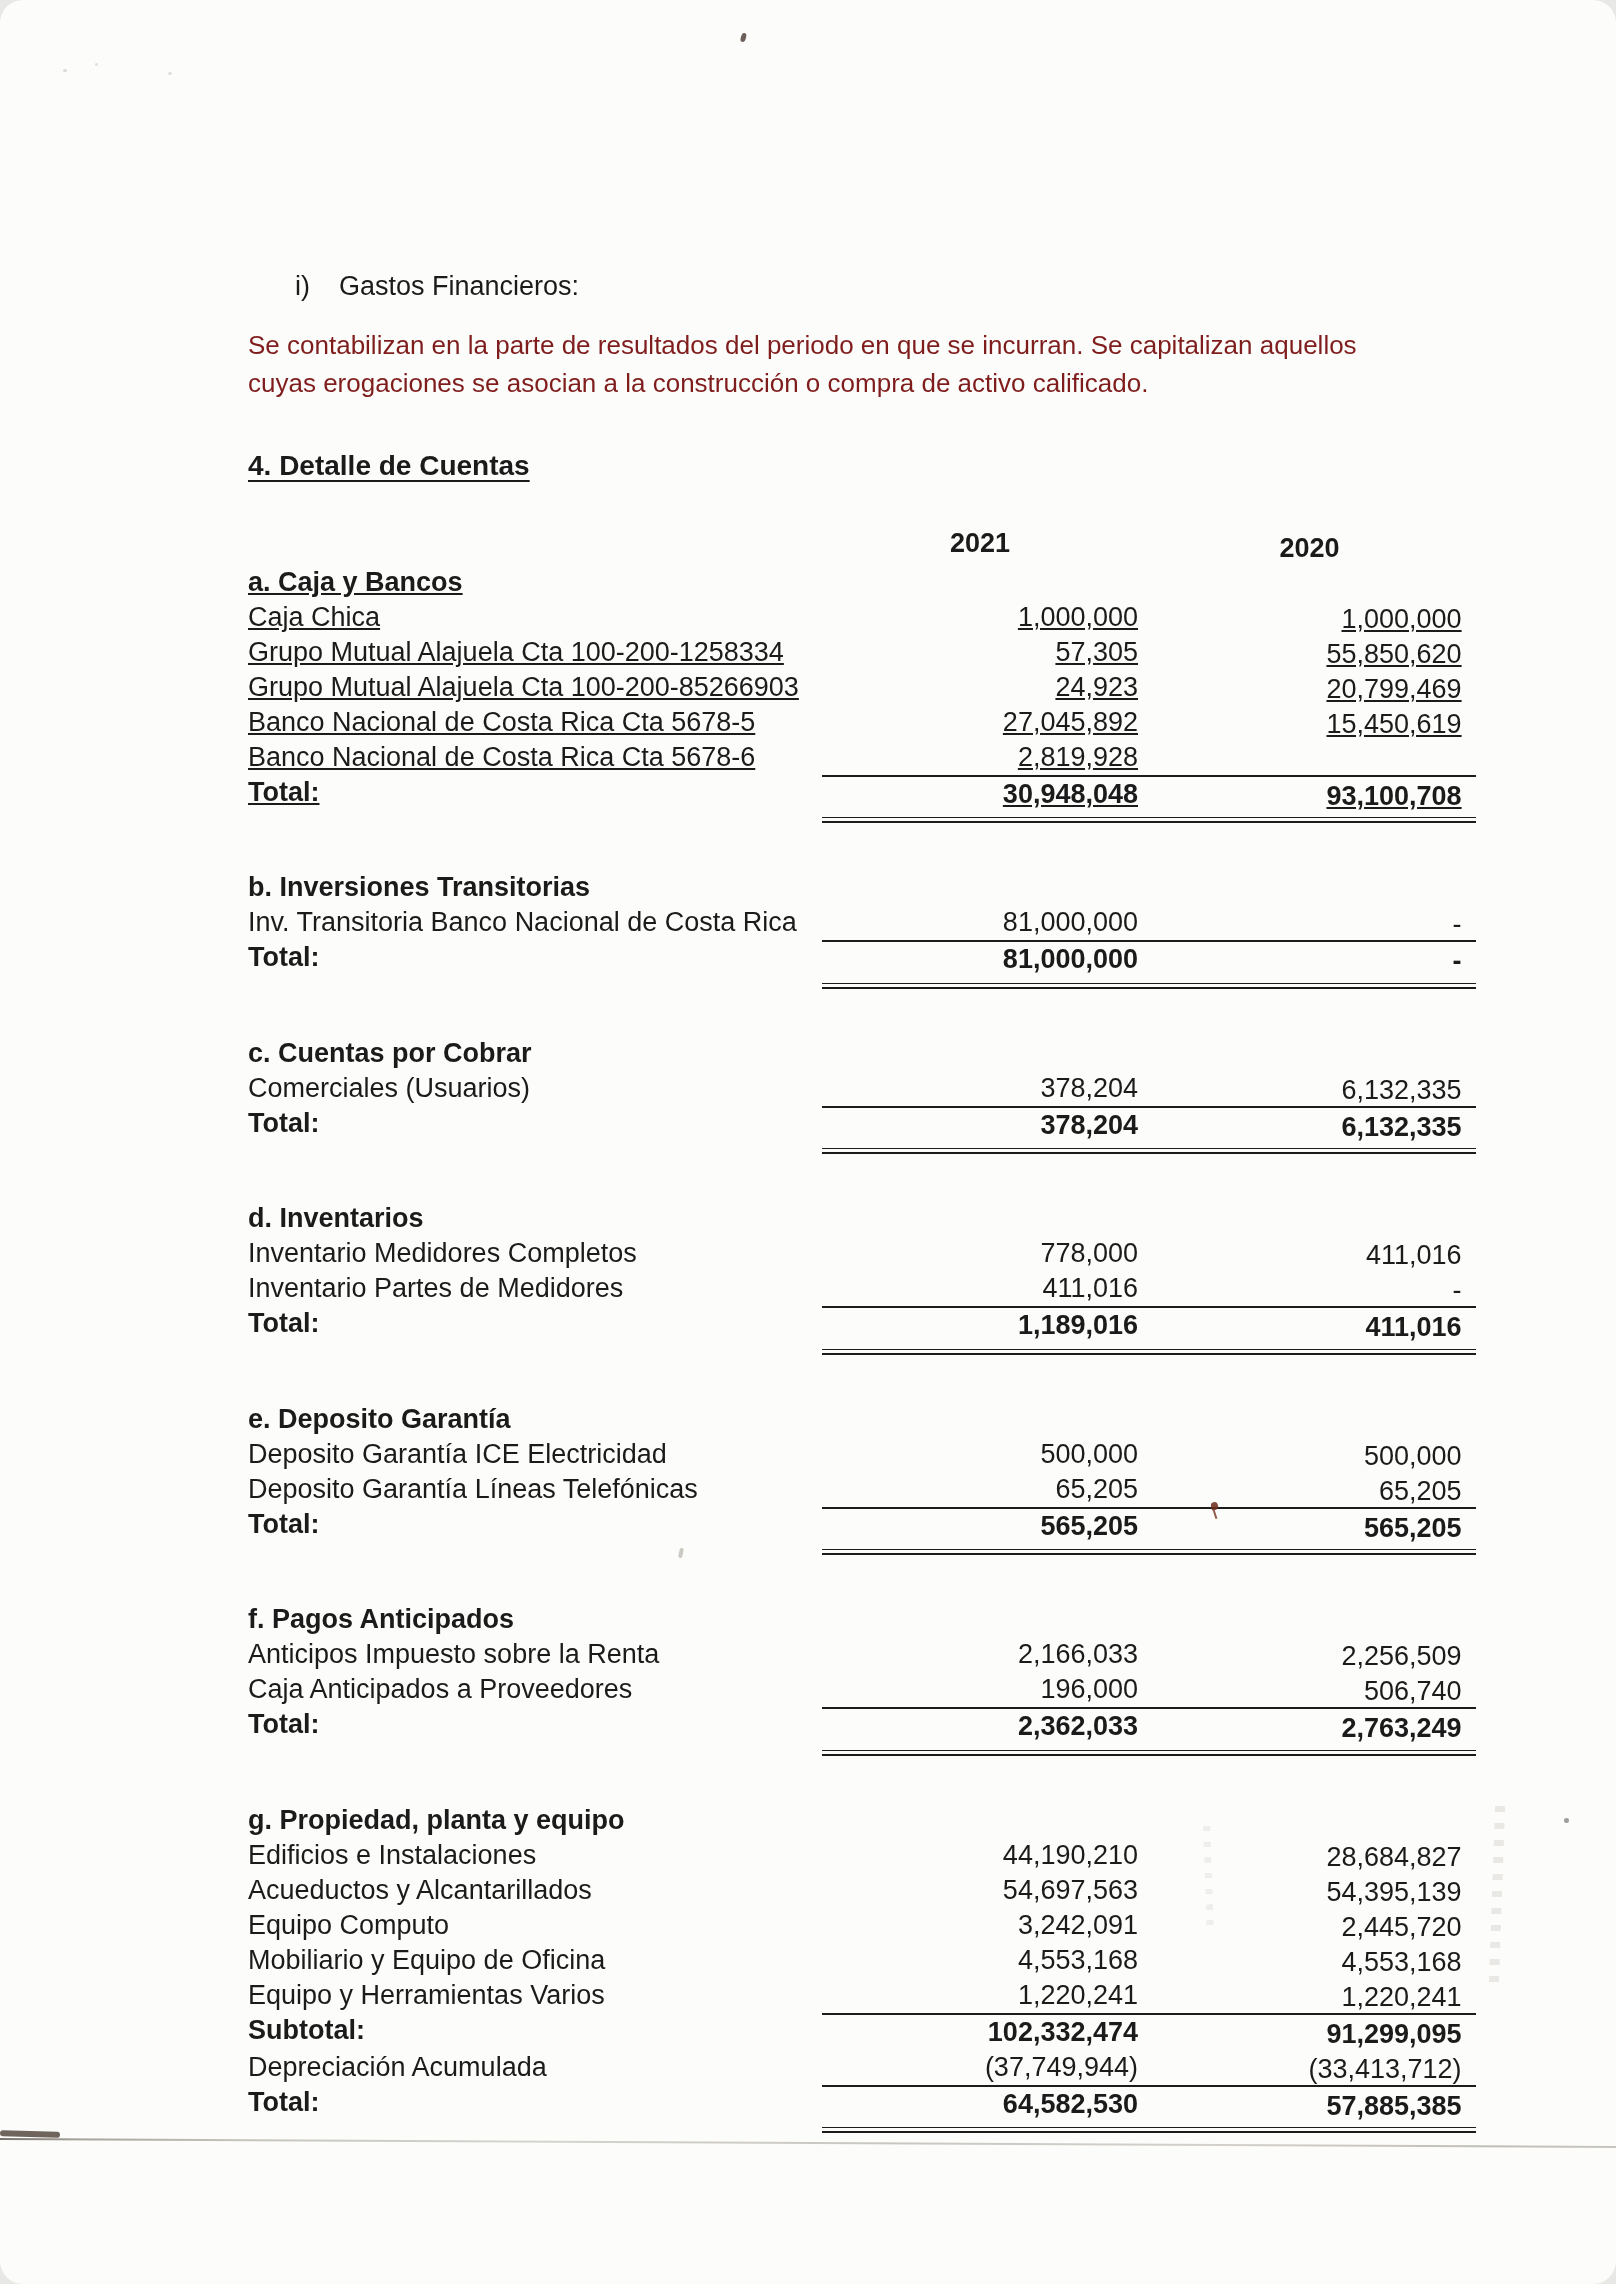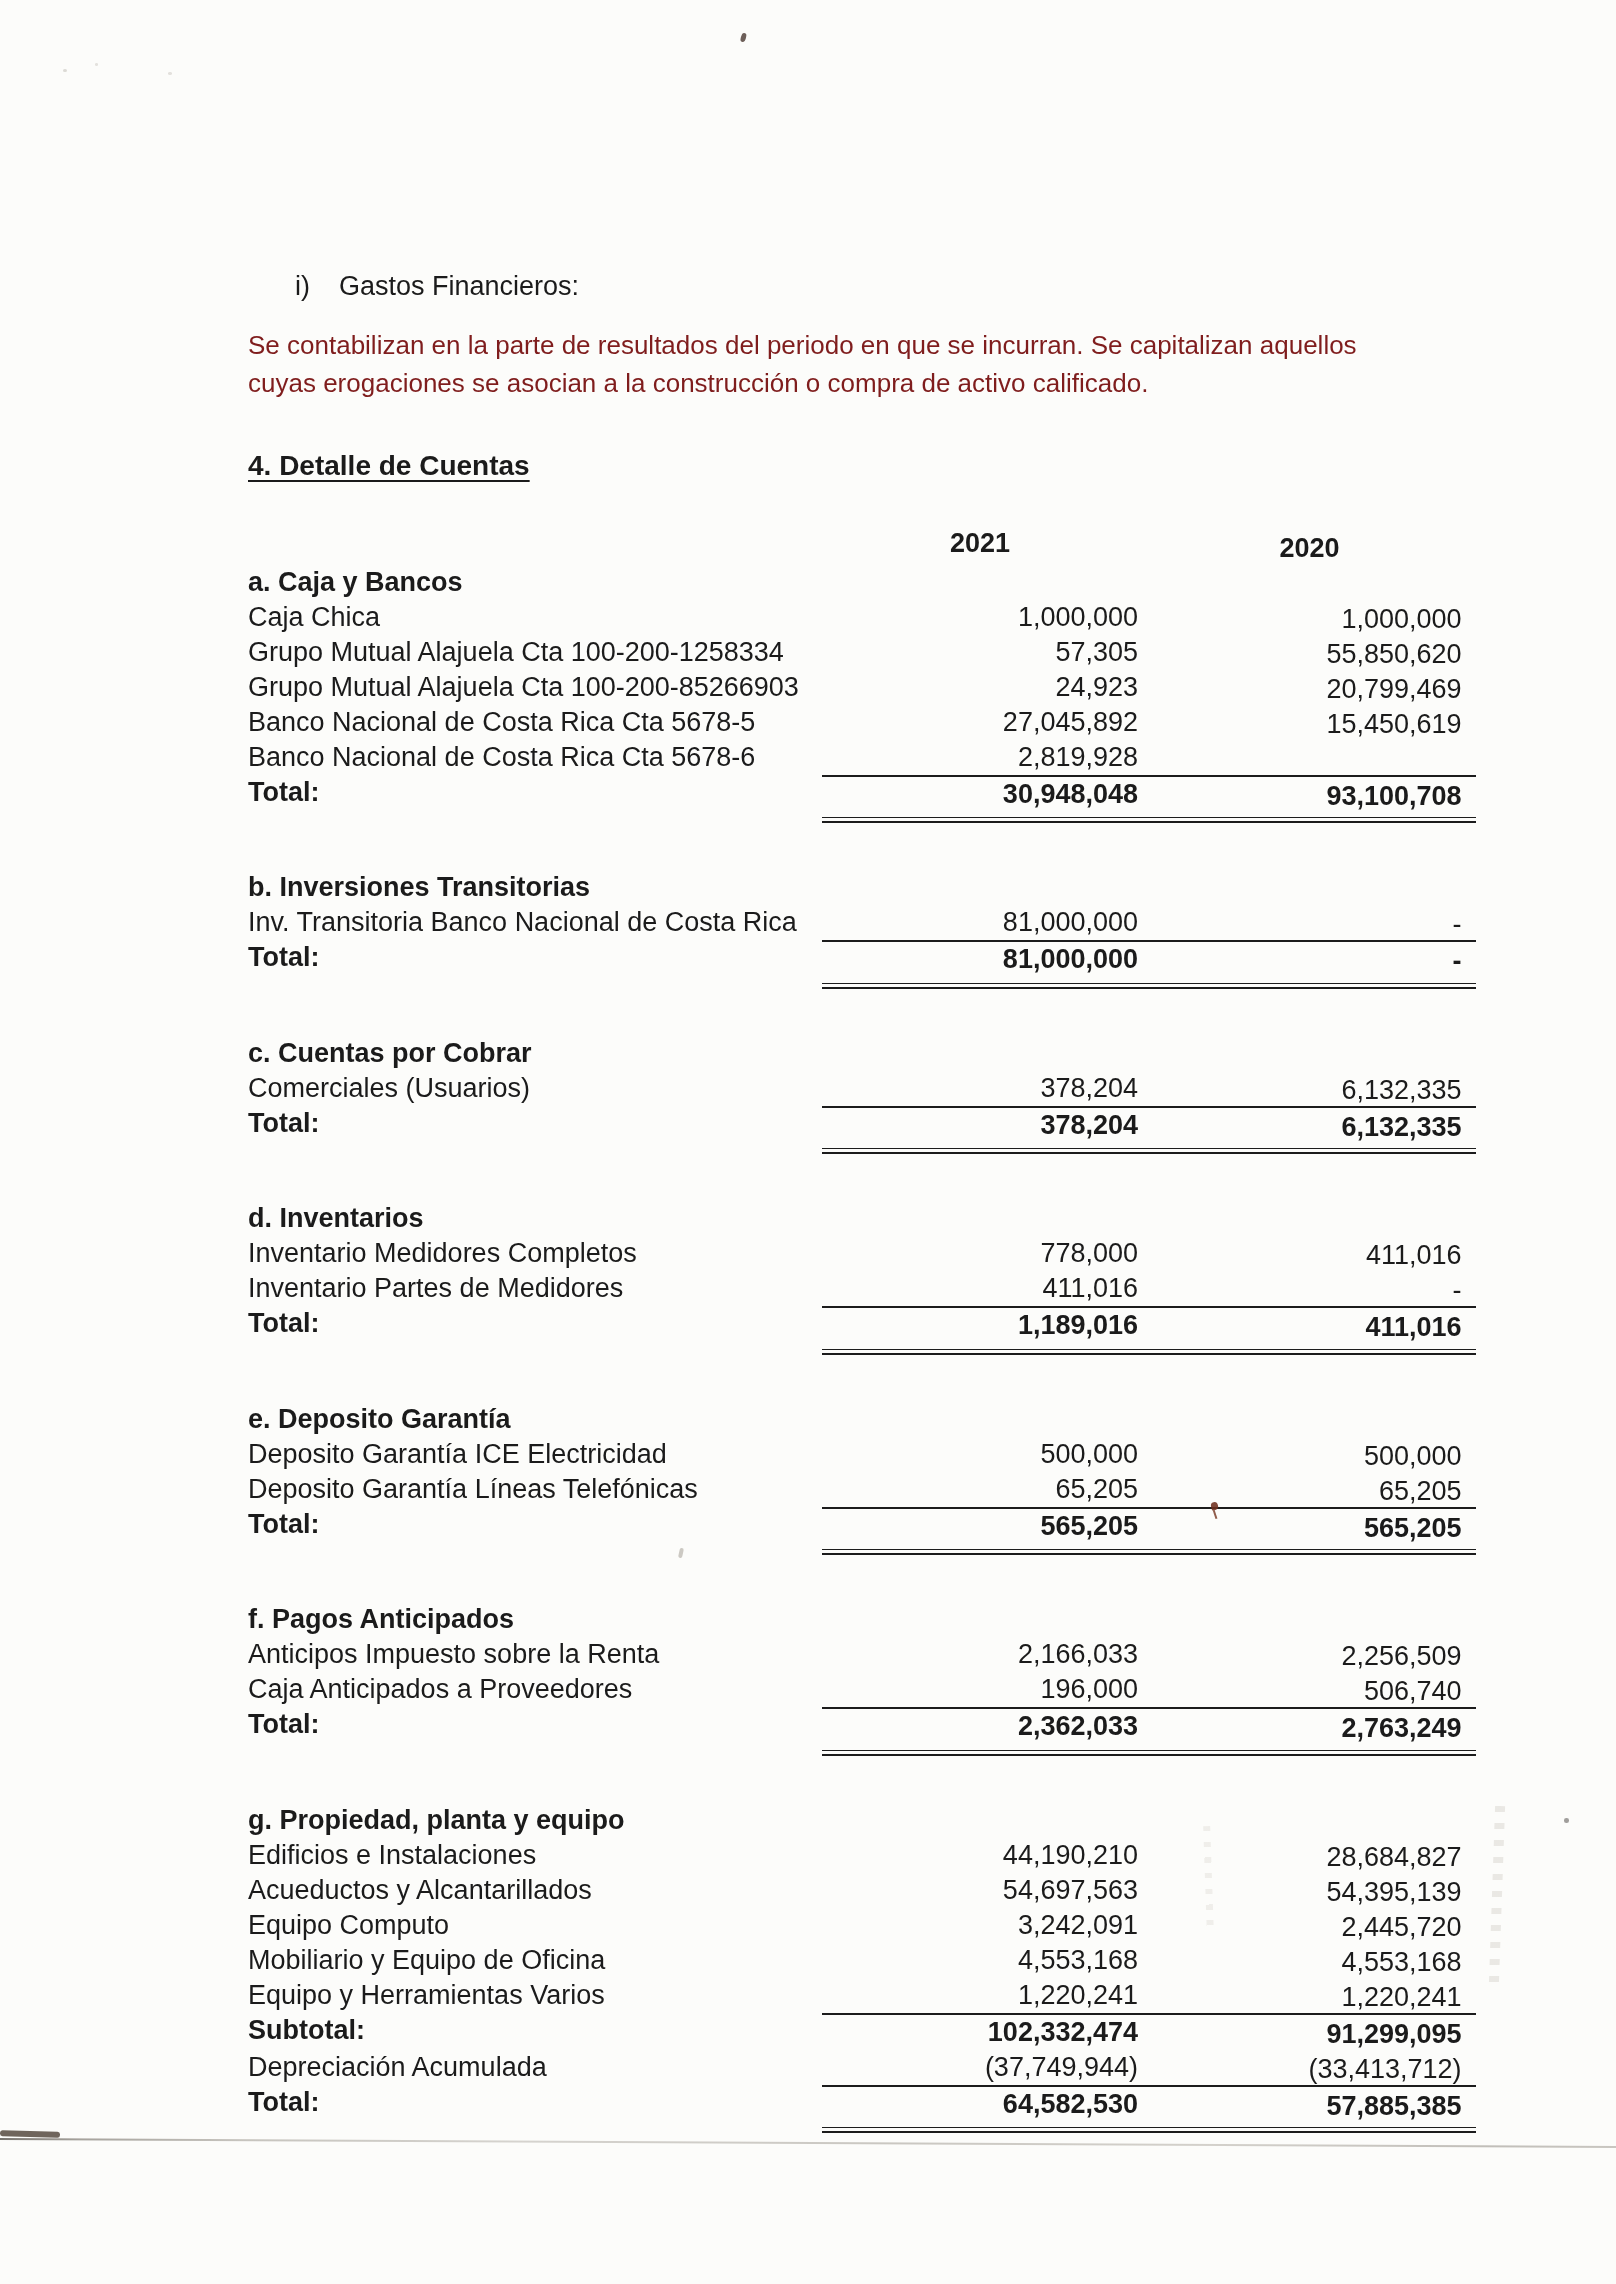--- a/index.html
+++ b/index.html
@@ -5,20 +5,21 @@
   html,body{margin:0;padding:0;background:#e8e8e6;}
   .sheet{
     position:relative;
     width:1616px;height:2284px;
     background:#fcfcfa;
     font-family:"Liberation Sans", sans-serif;
     color:#1b1b1b;
     overflow:hidden;
     box-sizing:border-box;
     padding-top:269px;
+    border-radius:23px;
   }
   .intro-index{
     margin-left:295px;
     font-size:27px;line-height:35px;
   }
   .intro-index .idx{display:inline-block;}
   .intro-index .idx-title{display:inline-block;margin-left:29px;}
   .intro-paragraph{
     margin-top:22px;
     margin-left:248px;
@@ -46,21 +47,21 @@
     width:654px;flex:0 0 654px;
     display:flex;
   }
   .v{text-align:right;}
   .v1{width:316px;flex:0 0 316px;}
   .v2{width:338px;flex:0 0 338px;padding-right:14.4px;box-sizing:border-box;transform:translateY(2px);}
   .years-row{margin-top:44px;font-weight:bold;}
   .years-row .v{text-align:center;}
   .years-row .v2{padding-left:19.6px;transform:translateY(5.2px);}
   .acct-section{margin-top:47px;}
-  .acct-section.first{margin-top:3.9px;}
+  .acct-section.first{margin-top:3.9px;text-decoration:underline;}
   .title-row .lbl{font-weight:bold;width:816px;flex:0 0 816px;}
   .subtotal-row .vals,.total-row .vals{border-top:2px solid #1c1c1c;}
   .subtotal-row,.total-row{font-weight:bold;}
   .dbl-rule{
     margin-left:822px;
     width:654px;height:3.3px;
     border-top:1.3px solid #1c1c1c;
     border-bottom:2px solid #1c1c1c;
     margin-top:5.2px;
   }

